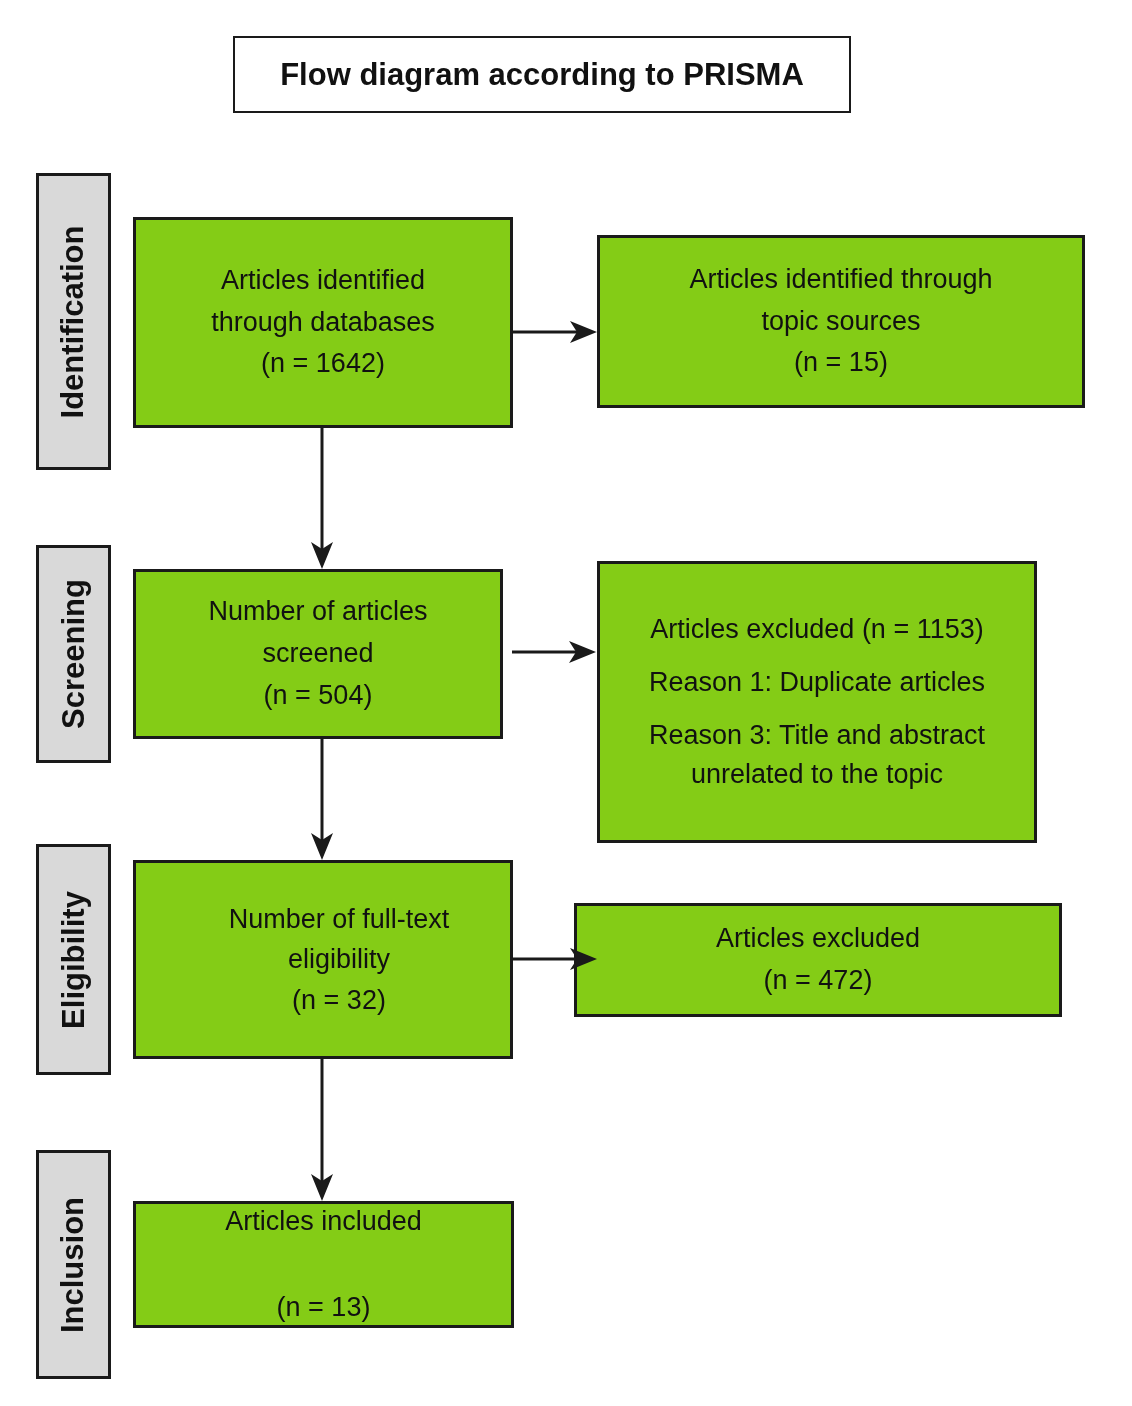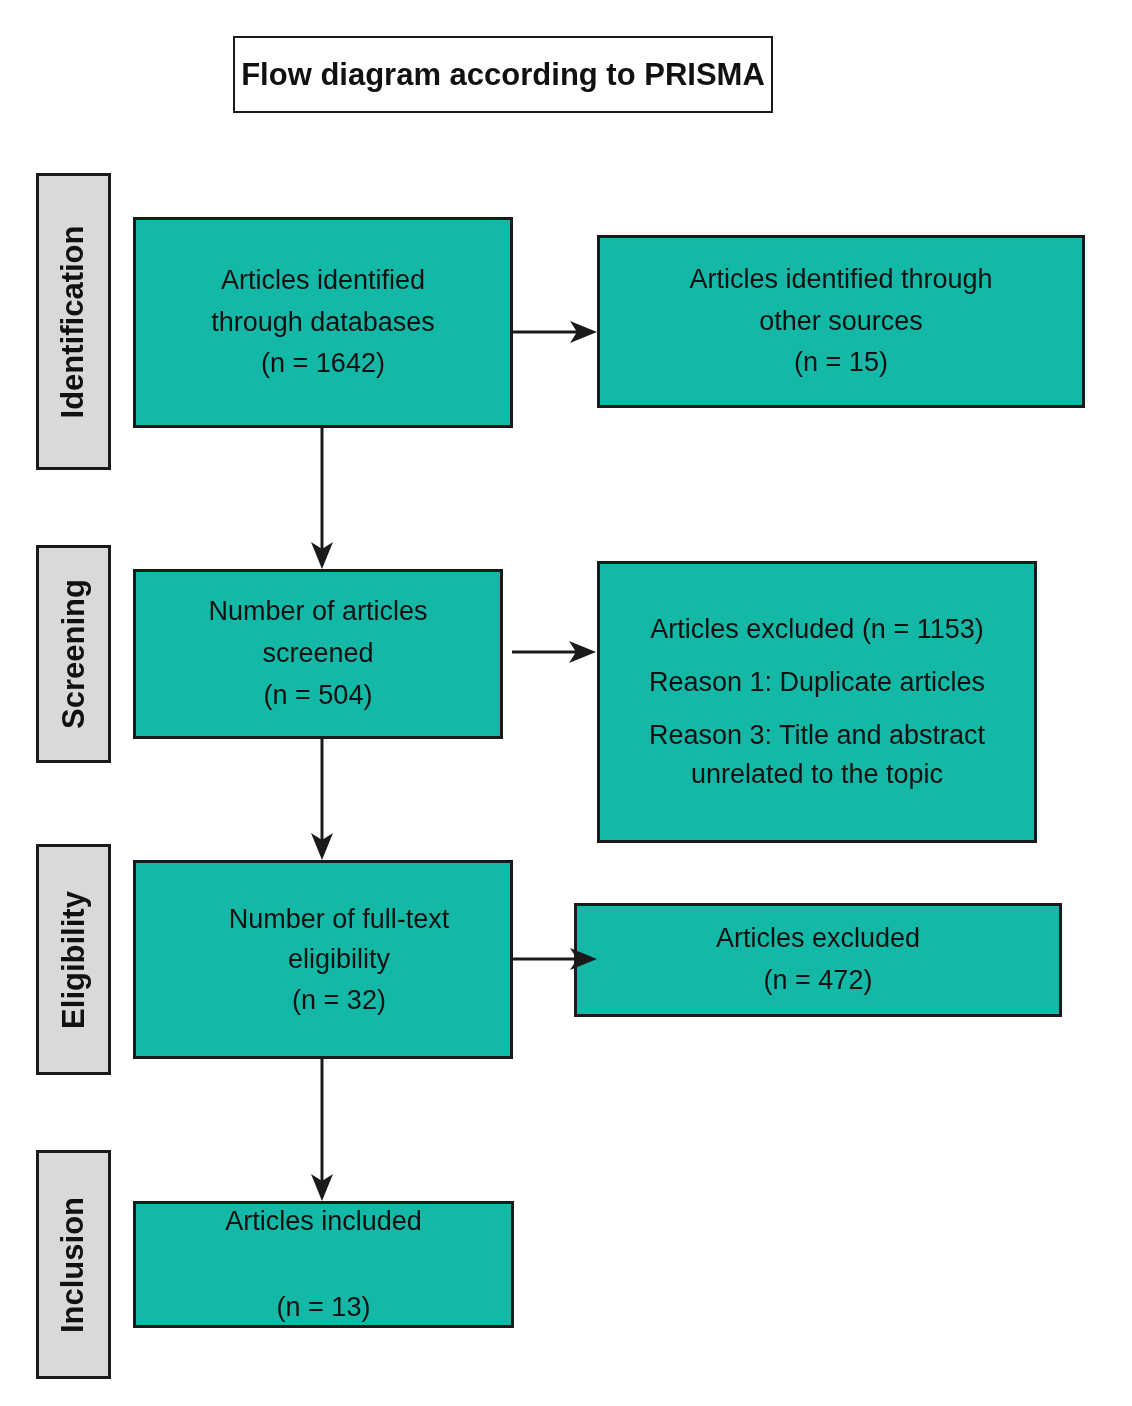--- a/index.html
+++ b/index.html
@@ -13,21 +13,21 @@
   .canvas{
     position:relative;
     width:1132px;
     height:1406px;
     background:var(--bg);
     overflow:hidden;
   }
   
   .title-box{
     position:absolute;
-    left:233px; top:36px; width:540px; height:77px;
+    left:233px; top:36px; width:618px; height:77px;
     border:2px solid var(--border);
     box-sizing:border-box;
     display:flex; align-items:center; justify-content:center;
     background:#ffffff;
   }
   .title-box .title-text{
     font-size:31px; font-weight:bold; letter-spacing:0px;
     white-space:nowrap;
   }
   
@@ -47,21 +47,21 @@
   }
   .stage-identification{ top:173px; height:297px; }
   .stage-screening    { top:545px; height:218px; }
   .stage-eligibility  { top:844px; height:231px; }
   .stage-inclusion    { top:1150px; height:229px; }
   
   .flow-box{
     position:absolute;
     border:3px solid var(--border);
     box-sizing:border-box;
-    background:#14b8a6;
+    background:#84cc16;
     display:flex; flex-direction:column;
     align-items:center; justify-content:center;
     text-align:center;
     font-size:27px;
     line-height:1.55;
     padding:0 12px;
   }
   .flow-box .box-line{ white-space:pre-line; }
   .box-identified-databases{ left:133px; top:217px;  width:380px; height:211px; }
   .box-identified-other    { left:597px; top:235px;  width:488px; height:173px; }
@@ -99,21 +99,21 @@
     <span class="stage-label">Inclusion</span>
   </div>
 
   <div class="flow-box box-identified-databases">
       <div class="box-line">Articles identified</div>
       <div class="box-line">through databases</div>
       <div class="box-line">(n = 1642)</div>
     </div>
   <div class="flow-box box-identified-other">
       <div class="box-line">Articles identified through</div>
-      <div class="box-line">other sources</div>
+      <div class="box-line">topic sources</div>
       <div class="box-line">(n = 15)</div>
     </div>
   <div class="flow-box box-screened">
       <div class="box-line">Number of articles</div>
       <div class="box-line">screened</div>
       <div class="box-line">(n = 504)</div>
     </div>
   <div class="flow-box box-excluded-screening">
       <div class="box-line">Articles excluded (n = 1153)</div>
       <div class="box-line">Reason 1: Duplicate articles</div>

